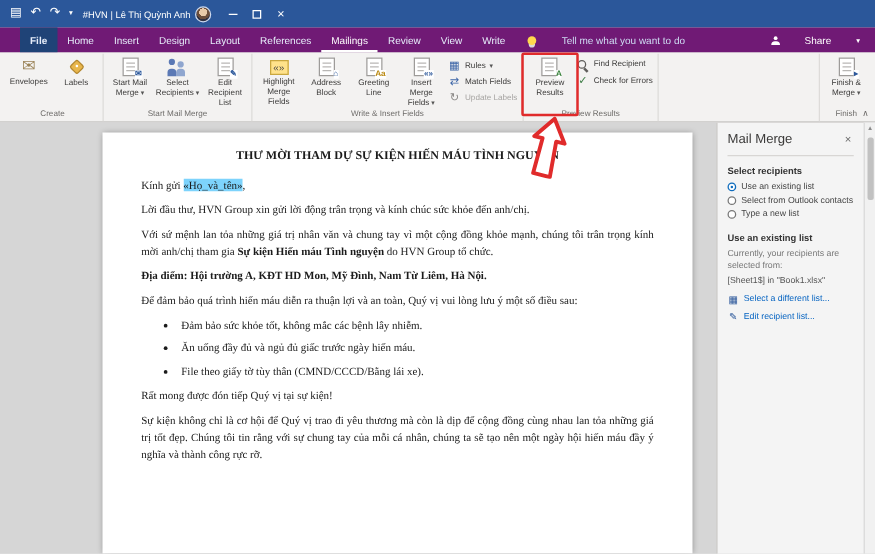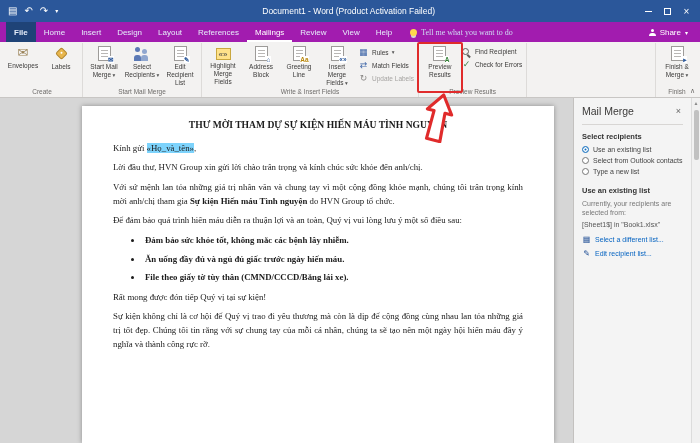--- a/index.html
+++ b/index.html
@@ -13,27 +13,27 @@
   .qat .g { color:#fff; line-height:10px; }
   .tb-title { flex:1; text-align:center; font-size:8.5px; white-space:nowrap; overflow:hidden; }
   .tb-user { font-size:7.5px; display:flex; align-items:center; gap:4px; white-space:nowrap; }
   .avatar { width:13px; height:13px; border-radius:50%; background:radial-gradient(circle at 50% 35%, #e8c9a8 0 35%, #6b4d3a 36% 60%, #2f2f3f 61%); border:1px solid #cdd8ec; }
   .win-btns { display:flex; }
   .win-btn { width:19px; height:20px; display:flex; align-items:center; justify-content:center; font-size:10px; }
   .ic-min { width:7px; height:1px; background:#fff; }
   .ic-restore { width:7px; height:7px; border:1px solid #fff; }
 
   
-  .tabrow { height:20px; background:#a21caf; display:flex; align-items:stretch; color:#e6edfa; font-size:8px; padding-left:6px; flex:none; }
+  .tabrow { height:20px; background:#701a75; display:flex; align-items:stretch; color:#e6edfa; font-size:8px; padding-left:16px; flex:none; }
   .tab { padding:0 8px; display:flex; align-items:center; cursor:default; }
   .tab.file { font-weight:bold; background:#1f4377; }
   .tab.active { color:#fff; font-weight:normal; box-shadow:inset 0 -2px 0 #fff; }
-  .tellme { display:flex; align-items:center; gap:4px; margin-left:10px; color:#cfdcf3;font-family:Liberation Serif, serif; }
+  .tellme { display:flex; align-items:center; gap:20px; margin-left:10px; color:#cfdcf3; }
   .ic-bulb { width:7px; height:7px; border-radius:50%; background:#ffd84d; box-shadow:0 3px 0 -1px #d9d9d9; }
-  .share { margin-left:auto; display:flex; align-items:center; gap:4px; padding:0 12px; color:#fff; }
+  .share { margin-left:auto; display:flex; align-items:center; gap:20px; padding:0 12px; color:#fff; }
   .ic-person { width:7px; height:7px; position:relative; }
   .ic-person::before { content:""; position:absolute; left:2px; top:0; width:3px; height:3px; border-radius:50%; background:#fff; }
   .ic-person::after { content:""; position:absolute; left:0; bottom:0; width:7px; height:3px; border-radius:3px 3px 0 0; background:#fff; }
   .caret { font-size:6px; }
 
   
   .ribbon { height:56px; background:#f3f2f1; border-bottom:1px solid #c8c6c4; display:flex; padding:1px 2px 0; position:relative; flex:none; }
   .rgroup { display:flex; flex-direction:column; border-right:1px solid #dddbd9; padding:0 2px; }
   .rbtns { flex:1; display:flex; align-items:flex-start; }
   .rglbl { font-size:6.5px; color:#6e6c6a; text-align:center; padding:0 2px 2px; white-space:nowrap; }
@@ -73,21 +73,21 @@
 
   
   .main { flex:1; display:flex; min-height:0; }
   .canvas { flex:1; background:#d6d6d6; position:relative; overflow:hidden; }
   .page { width:472px; margin:8px 0 0 82px; height:calc(100% - 8px); background:#fff; box-shadow:0 0 5px rgba(0,0,0,.35); padding:12px 31px; }
   .doc-body { font-family:"Liberation Serif", serif; font-size:8.8px; line-height:1.55; color:#1b1b1b; text-align:justify; }
   .doc-body p { margin-bottom:6px; }
   .doc-body p.doc-title { text-align:center; font-size:9.6px; margin-bottom:9px; }
   .doc-body span.b { font-weight:bold; }
   .doc-body span.hl { background:#7dd3fc; }
-  .doc-body ul { margin:0 0 6px 30px;font-weight:bold; }
+  .doc-body ul { margin:0 0 6px 30px; }
   .doc-body li { margin-bottom:5px; padding-left:2px; }
 
   
   .pane { width:118px; background:#f4f4f4; border-left:1px solid #c3c1bf; padding:7px 8px; font-size:7px; color:#444; display:flex; flex-direction:column; }
   .pane-head { display:flex; align-items:center; margin-bottom:5px; }
   .pane-title { font-size:10.5px; color:#3b3a39; flex:1; }
   .pane-close { font-size:9px; color:#666; padding:0 2px; }
   .pane-div { height:1px; background:#d8d6d4; margin:2px 0 7px; }
   .pane-sec { font-weight:bold; color:#333; margin-bottom:5px; font-size:7.5px; }
   .radio-row { display:flex; align-items:center; gap:4px; margin-bottom:4px; }
@@ -109,21 +109,24 @@
 
 <div class="window">
 
   <div class="titlebar">
     <div class="qat">
       <span class="g">▤</span>
       <span class="g">↶</span>
       <span class="g">↷</span>
       <span class="g caret">▾</span>
     </div>
-    <div class="tb-title">Document1 - Word (Product Activation Failed)</div>
+    <div class="tb-user">
+      <span>#HVN | Lê Thị Quỳnh Anh</span>
+      <span class="avatar"></span>
+    </div>
     <div class="win-btns">
       <span class="win-btn">
           <span class="ic-min"></span>
         </span>
       <span class="win-btn">
           <span class="ic-restore"></span>
         </span>
       <span class="win-btn">
           <span>×</span>
         </span>
@@ -133,21 +136,21 @@
   <div class="tabrow">
     <div class="tab file">File</div>
     <div class="tab">Home</div>
     <div class="tab">Insert</div>
     <div class="tab">Design</div>
     <div class="tab">Layout</div>
     <div class="tab">References</div>
     <div class="tab active">Mailings</div>
     <div class="tab">Review</div>
     <div class="tab">View</div>
-    <div class="tab">Help</div>
+    <div class="tab">Write</div>
     <div class="tellme">
       <span class="ic-bulb"></span>
       <span>Tell me what you want to do</span>
     </div>
     <div class="share">
       <span class="ic-person"></span>
       <span>Share</span>
       <span class="caret">▾</span>
     </div>
   </div>
@@ -277,22 +280,23 @@
     <span class="ribbon-collapse">∧</span>
   </div>
 
   <div class="main">
 
     <div class="canvas">
       <div class="page">
         <div class="doc-body">
             <p class="doc-title"><span class="b">THƯ MỜI THAM DỰ SỰ KIỆN HIẾN MÁU TÌNH NGUYỆN</span></p>
             <p><span>Kính gửi </span><span class="hl">«Họ_và_tên»</span><span>,</span></p>
-            <p><span>Lời đầu thư, HVN Group xin gửi lời chào trân trọng và kính chúc sức khỏe đến anh/chị.</span></p>
+            <p><span>Lời đầu thư, HVN Group xin gửi lời động trân trọng và kính chúc sức khỏe đến anh/chị.</span></p>
             <p><span>Với sứ mệnh lan tỏa những giá trị nhân văn và chung tay vì một cộng đồng khỏe mạnh, chúng tôi trân trọng kính mời anh/chị tham gia </span><span class="b">Sự kiện Hiến máu Tình nguyện</span><span> do HVN Group tổ chức.</span></p>
+            <p><span class="b">Địa điểm:</span><span class="b"> Hội trường A, KĐT HD Mon, Mỹ Đình, Nam Từ Liêm, Hà Nội.</span></p>
             <p><span>Để đảm bảo quá trình hiến máu diễn ra thuận lợi và an toàn, Quý vị vui lòng lưu ý một số điều sau:</span></p>
             <ul>
               <li>Đảm bảo sức khỏe tốt, không mắc các bệnh lây nhiễm.</li>
               <li>Ăn uống đầy đủ và ngủ đủ giấc trước ngày hiến máu.</li>
               <li>File theo giấy tờ tùy thân (CMND/CCCD/Bằng lái xe).</li>
             </ul>
             <p><span>Rất mong được đón tiếp Quý vị tại sự kiện!</span></p>
             <p><span>Sự kiện không chỉ là cơ hội để Quý vị trao đi yêu thương mà còn là dịp để cộng đồng cùng nhau lan tỏa những giá trị tốt đẹp. Chúng tôi tin rằng với sự chung tay của mỗi cá nhân, chúng ta sẽ tạo nên một ngày hội hiến máu đầy ý nghĩa và thành công rực rỡ.</span></p>
           </div>
       </div>

